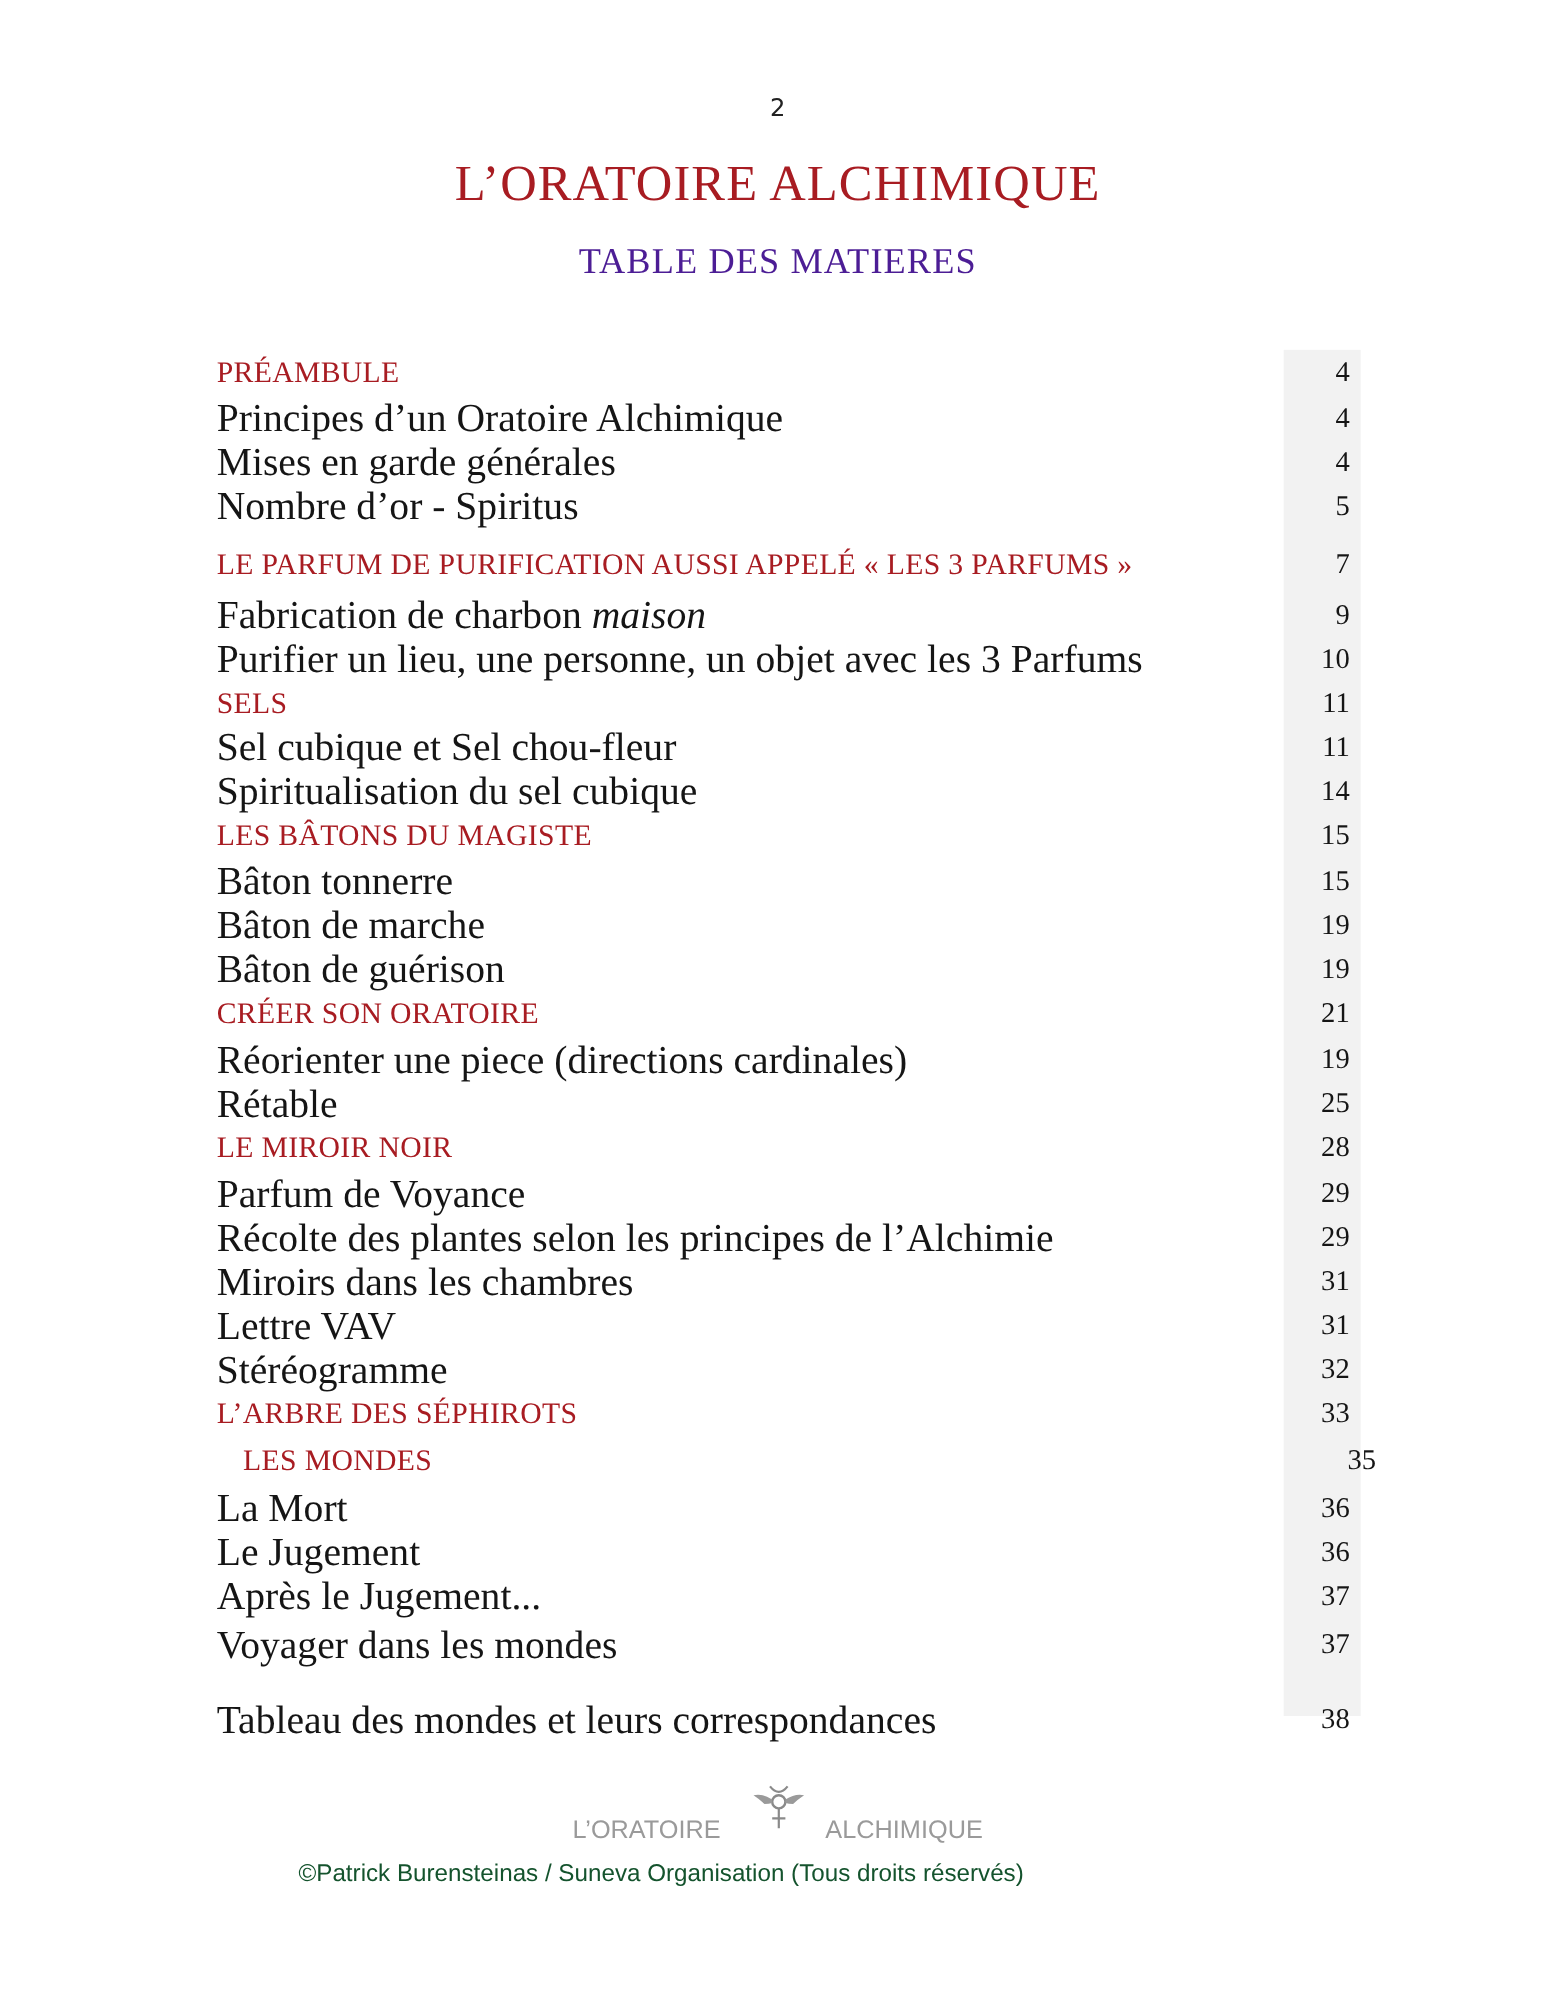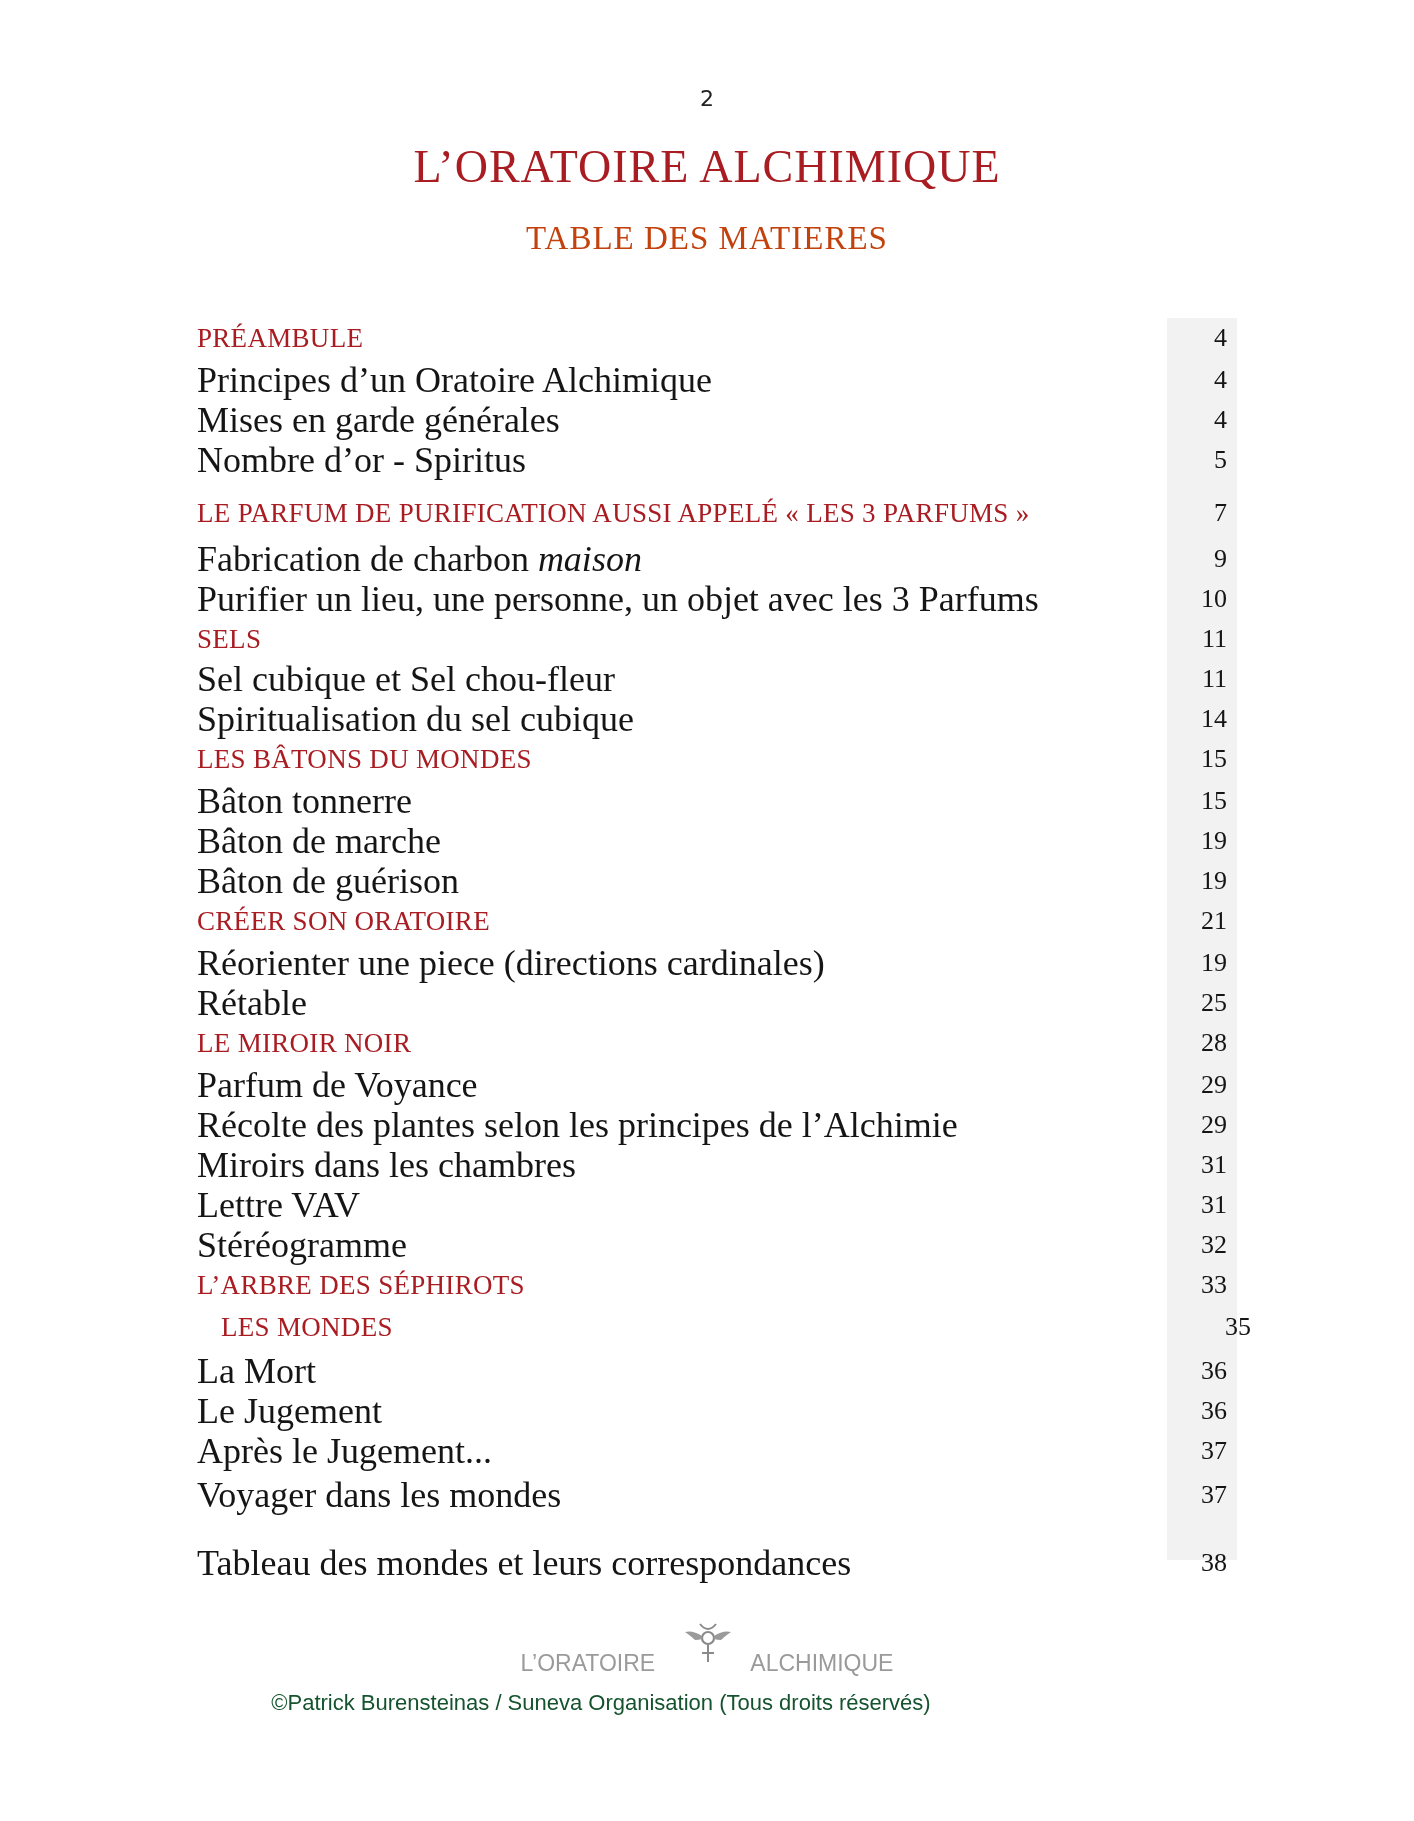--- a/index.html
+++ b/index.html
@@ -3,21 +3,21 @@
 <meta charset="utf-8">
 <style>
   html, body { margin: 0; padding: 0; background: #ffffff; }
   body { width: 1414px; height: 1821px; position: relative; overflow: hidden;
          font-family: "DejaVu Serif", serif; color: #111; }
   .page-num { position: absolute; top: 86px; left: 0; width: 1414px; text-align: center;
               font-family: "DejaVu Sans", sans-serif; font-size: 22px; color: #222; }
   .title { position: absolute; top: 140px; left: 0; width: 1414px; text-align: center;
            font-family: "Liberation Serif", serif; font-size: 46px; color: #a81c22; letter-spacing: 1px; }
   .subtitle { position: absolute; top: 220px; left: 0; width: 1414px; text-align: center;
-              font-family: "Liberation Serif", serif; font-size: 33px; color: #c2410c; letter-spacing: 1px; }
+              font-family: "Liberation Serif", serif; font-size: 33px; color: #4c1d95; letter-spacing: 1px; }
   .page-col { position: absolute; left: 1167px; top: 318px; width: 70px; height: 1242px; background: #f2f2f2; }
   .toc { position: absolute; left: 197px; top: 318px; width: 1040px; }
   .row { position: absolute; left: 0; width: 1040px; height: 40px; display: flex; align-items: center; }
   .row .label { flex: 1; font-family: "Liberation Serif", serif; font-size: 36px; color: #151515; white-space: nowrap; }
   .row.section .label { color: #a81c22; font-size: 27px; letter-spacing: 0.3px; }
   .row .pg { width: 70px; text-align: right; padding-right: 10px; box-sizing: border-box;
              font-family: "Liberation Serif", serif; font-size: 26px; color: #151515; }
   .label em { font-style: italic; }
   .footer-logo { position: absolute; left: 683px; top: 1620px; width: 50px; height: 50px; }
   .footer-brand { position: absolute; top: 1650px; left: 0; width: 1414px; text-align: center;
@@ -70,21 +70,21 @@
     </div>
     <div class="row" style="top: 341px;">
       <span class="label"><span>Sel cubique et Sel chou-fleur</span></span>
       <span class="pg">11</span>
     </div>
     <div class="row" style="top: 381px;">
       <span class="label"><span>Spiritualisation du sel cubique</span></span>
       <span class="pg">14</span>
     </div>
     <div class="row section" style="top: 421px;">
-      <span class="label"><span>LES BÂTONS DU MONDES</span></span>
+      <span class="label"><span>LES BÂTONS DU MAGISTE</span></span>
       <span class="pg">15</span>
     </div>
     <div class="row" style="top: 463px;">
       <span class="label"><span>Bâton tonnerre</span></span>
       <span class="pg">15</span>
     </div>
     <div class="row" style="top: 503px;">
       <span class="label"><span>Bâton de marche</span></span>
       <span class="pg">19</span>
     </div>

